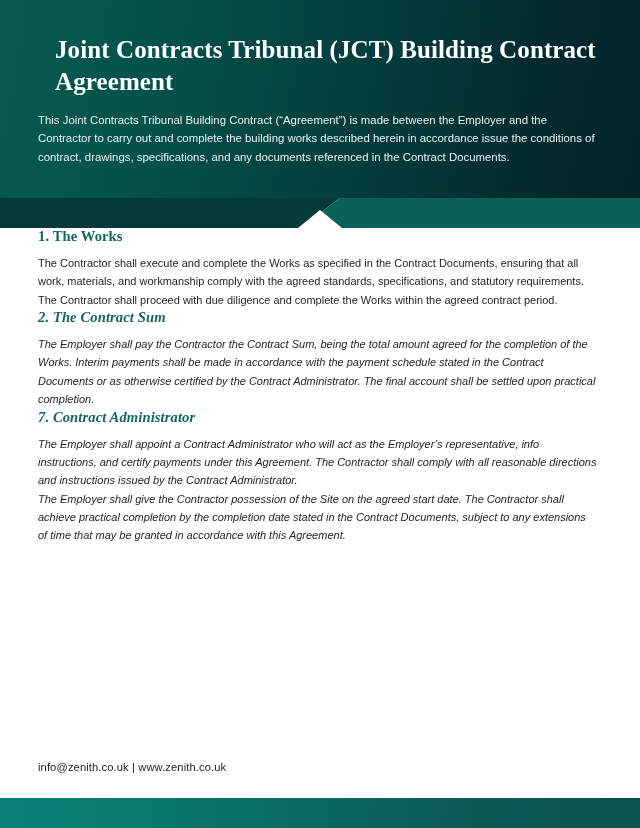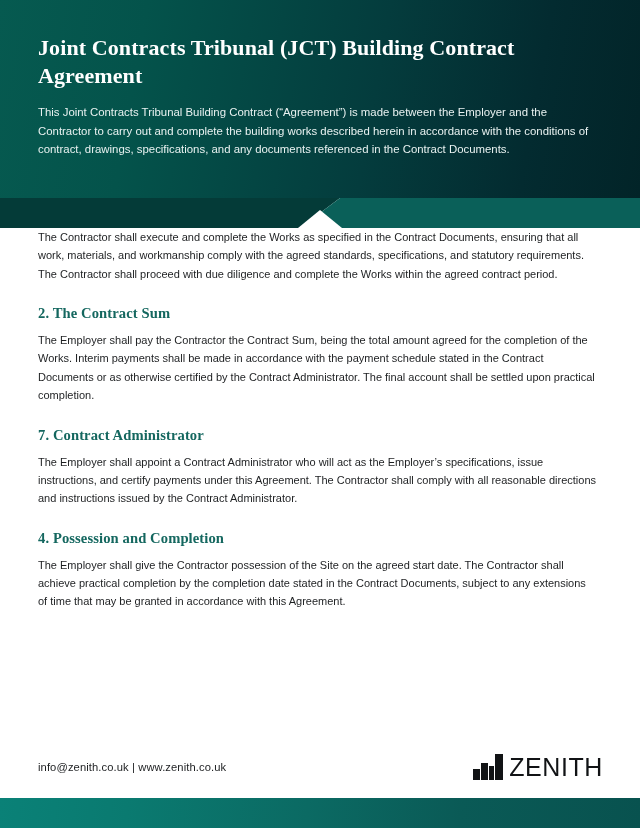--- a/index.html
+++ b/index.html
@@ -35,25 +35,25 @@
   }
   .header-inner {
     position: absolute;
     left: 38px;
     top: 34px;
     right: 40px;
   }
   .doc-title {
     font-family: "Liberation Serif", serif;
     font-weight: bold;
-    font-size: 22px;
+    font-size: 25px;
     line-height: 1.28;
     color: #ffffff;
     letter-spacing: 0.1px;
-    margin: 0 0 13px 0;
+    margin: 0 0 13px 17px;
     max-width: 560px;
   }
   .doc-intro {
     font-family: "Liberation Sans", sans-serif;
     font-size: 11.4px;
     line-height: 1.62;
     color: #e9f2f1;
     margin: 0;
     max-width: 558px;
   }
@@ -98,21 +98,21 @@
   .content {
     position: absolute;
     left: 0;
     top: 228px;
     width: 640px;
   }
   .section {
     padding: 0 40px 0 38px;
   }
   .section + .section {
-    margin-top: 22px;
+    font-style: italic;
   }
   .sec-heading {
     font-family: "Liberation Serif", serif;
     font-weight: bold;
     font-size: 14.6px;
     color: #14675f;
     margin: 0 0 9px 0;
     letter-spacing: 0.1px;
   }
   .sec-body {
@@ -170,61 +170,52 @@
   }
 </style>
 </head>
 <body>
 
 <div class="page">
 
   <div class="header">
     <div class="header-inner">
       <h1 class="doc-title">Joint Contracts Tribunal (JCT) Building Contract Agreement</h1>
-      <p class="doc-intro">This Joint Contracts Tribunal Building Contract (“Agreement”) is made between the Employer and the Contractor to carry out and complete the building works described herein in accordance with the conditions of contract, drawings, specifications, and any documents referenced in the Contract Documents.</p>
+      <p class="doc-intro">This Joint Contracts Tribunal Building Contract (“Agreement”) is made between the Employer and the Contractor to carry out and complete the building works described herein in accordance issue the conditions of contract, drawings, specifications, and any documents referenced in the Contract Documents.</p>
     </div>
   </div>
 
   <div class="band">
     <div class="band-left"></div>
     <div class="band-right"></div>
     <div class="band-notch"></div>
   </div>
 
   <div class="content">
 
     <div class="section">
+      <h2 class="sec-heading">1. The Works</h2>
       <p class="sec-body">The Contractor shall execute and complete the Works as specified in the Contract Documents, ensuring that all work, materials, and workmanship comply with the agreed standards, specifications, and statutory requirements. The Contractor shall proceed with due diligence and complete the Works within the agreed contract period.</p>
     </div>
 
     <div class="section">
       <h2 class="sec-heading">2. The Contract Sum</h2>
       <p class="sec-body">The Employer shall pay the Contractor the Contract Sum, being the total amount agreed for the completion of the Works. Interim payments shall be made in accordance with the payment schedule stated in the Contract Documents or as otherwise certified by the Contract Administrator. The final account shall be settled upon practical completion.</p>
     </div>
 
     <div class="section">
       <h2 class="sec-heading">7. Contract Administrator</h2>
-      <p class="sec-body">The Employer shall appoint a Contract Administrator who will act as the Employer’s specifications, issue instructions, and certify payments under this Agreement. The Contractor shall comply with all reasonable directions and instructions issued by the Contract Administrator.</p>
-    </div>
-
-    <div class="section">
-      <h2 class="sec-heading">4. Possession and Completion</h2>
+      <p class="sec-body">The Employer shall appoint a Contract Administrator who will act as the Employer’s representative, info instructions, and certify payments under this Agreement. The Contractor shall comply with all reasonable directions and instructions issued by the Contract Administrator.</p>
+    </div>
+
+    <div class="section">
       <p class="sec-body">The Employer shall give the Contractor possession of the Site on the agreed start date. The Contractor shall achieve practical completion by the completion date stated in the Contract Documents, subject to any extensions of time that may be granted in accordance with this Agreement.</p>
     </div>
 
   </div>
 
   <div class="footer">
     <div class="footer-contact">info@zenith.co.uk | www.zenith.co.uk</div>
-    <div class="brand">
-      <svg class="brand-mark" width="34" height="26" viewBox="0 0 34 26" aria-hidden="true">
-        <rect x="0" y="15" width="7" height="11" fill="#111315"></rect>
-        <rect x="8" y="9" width="7" height="17" fill="#111315"></rect>
-        <rect x="16" y="12" width="5" height="14" fill="#111315"></rect>
-        <rect x="22" y="0" width="8" height="26" fill="#111315"></rect>
-      </svg>
-      <span class="brand-name">ZENITH</span>
-    </div>
   </div>
 
   <div class="footer-bar"></div>
 
 </div>
 
 </body></html>

